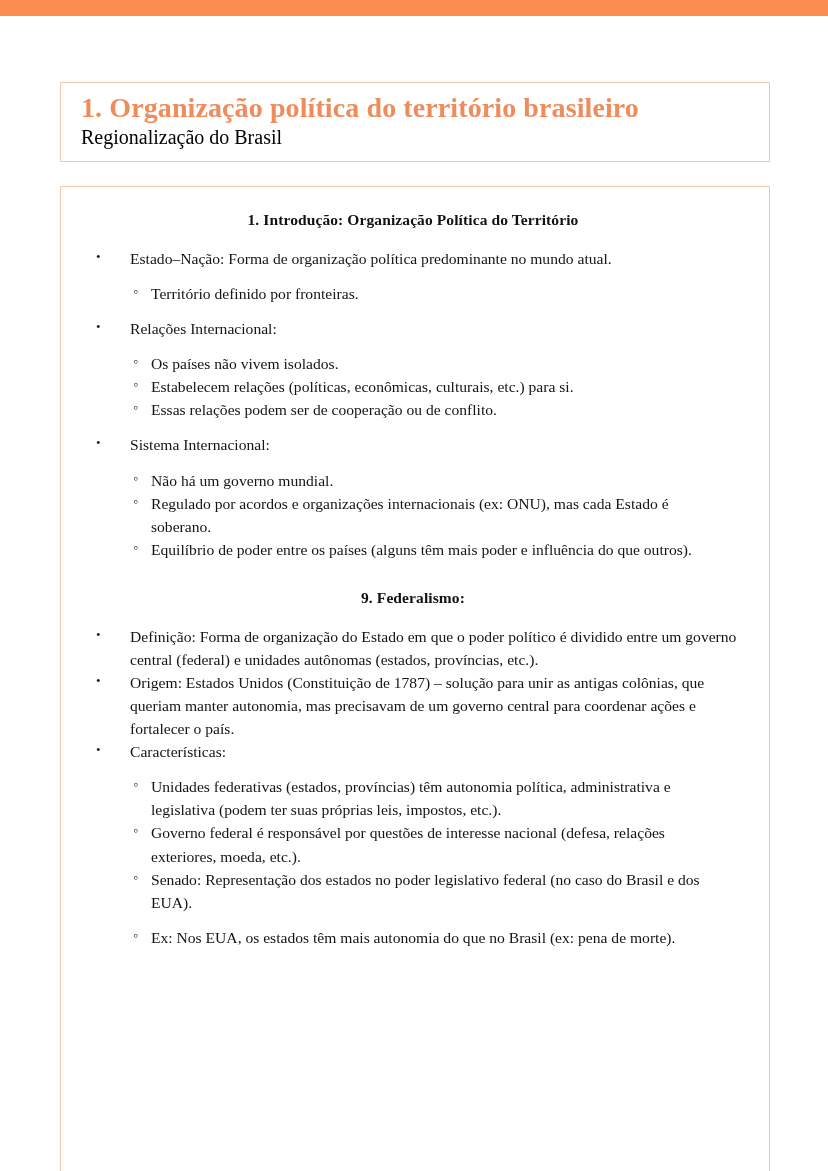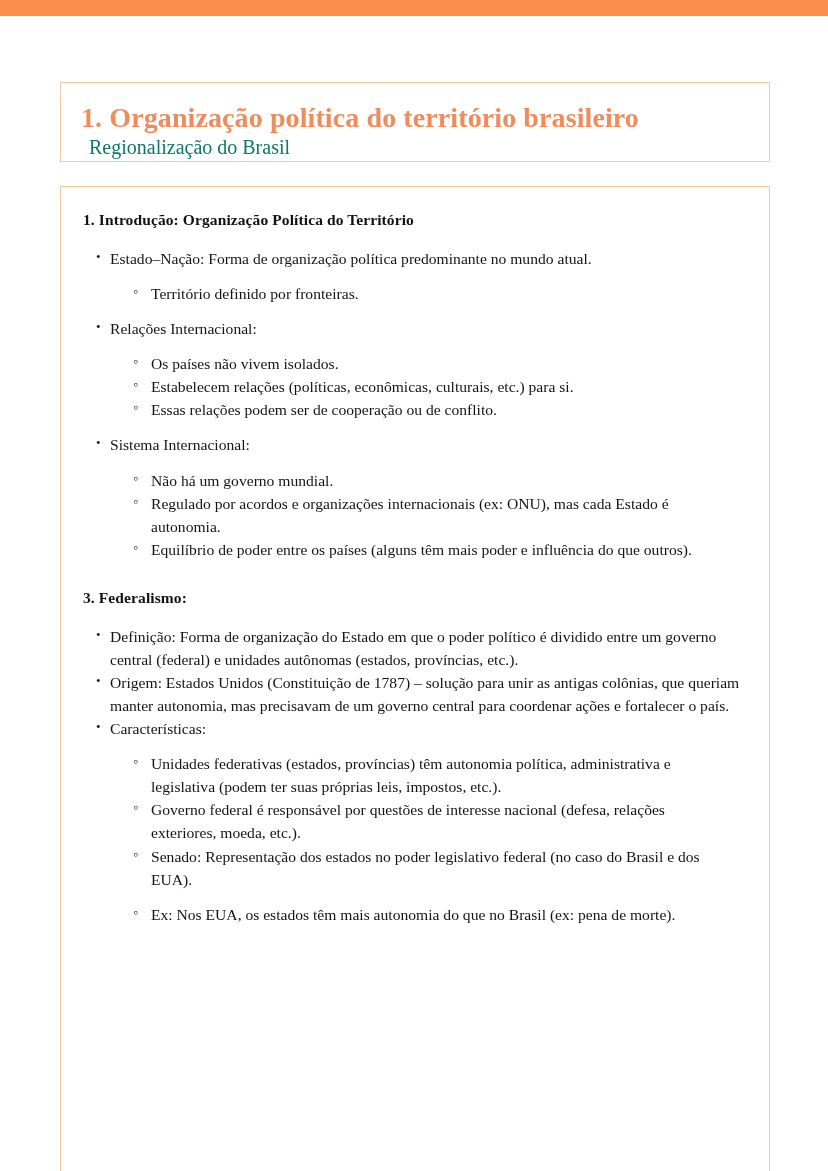--- a/index.html
+++ b/index.html
@@ -30,39 +30,39 @@
   
   .title-card {
     position: absolute;
     left: 60px;
     top: 82px;
     width: 710px;
     height: 80px;
     box-sizing: border-box;
     border: 1px solid #f0c9aa;
     background: #ffffff;
-    padding: 20px 0 0 20px;
+    padding: 10px 0 0 20px;
   }
   .title-main {
     font-family: "Liberation Serif", "DejaVu Serif", serif;
     font-size: 28px;
     font-weight: bold;
     line-height: 1.1;
     color: #ee8c5c;
     letter-spacing: 0.1px;
     margin: 0;
     white-space: nowrap;
   }
   .title-sub {
     font-family: "Liberation Serif", "DejaVu Serif", serif;
     font-size: 20px;
     font-weight: normal;
     line-height: 1.15;
-    color: #0f766e;
-    margin: 2px 0 0 8px;
+    color: #000000;
+    margin: 2px 0 0 0;
     white-space: nowrap;
   }
 
   
   .content-card {
     position: absolute;
     left: 60px;
     top: 186px;
     width: 710px;
     height: 1000px;
@@ -73,20 +73,21 @@
     padding: 24px 26px 0 22px;
     overflow: hidden;
   }
 
   .section-heading {
     font-size: 15.5px;
     font-weight: bold;
     color: #121212;
     margin: 0 0 18px 0;
     letter-spacing: 0.1px;
+    text-align: center;
   }
   .section-heading.spaced {
     margin-top: 28px;
   }
 
   
   ul.lvl1 {
     list-style: none;
     margin: 0;
     padding: 0;
@@ -100,21 +101,21 @@
     margin: 0;
   }
   ul.lvl1 > li.item1 > .b1::before {
     content: "\2022";
     position: absolute;
     left: 13px;
     font-size: 13px;
     line-height: 1.48;
     color: #141414;
   }
-  .b1 { display: block; }
+  .b1 { display: block; margin-left: 20px; }
 
   ul.lvl2 {
     list-style: none;
     margin: 12px;
     padding: 0;
   }
   ul.lvl2 > li.item2 {
     position: relative;
     padding-left: 29px;
     font-size: 15.6px;
@@ -167,29 +168,29 @@
             </li>
           </ul>
         </li>
         <li class="item1">
           <span class="b1">Sistema Internacional:</span>
           <ul class="lvl2">
             <li class="item2">
               <span class="b2">Não há um governo mundial.</span>
             </li>
             <li class="item2">
-              <span class="b2">Regulado por acordos e organizações internacionais (ex: ONU), mas cada Estado é autonomia.</span>
+              <span class="b2">Regulado por acordos e organizações internacionais (ex: ONU), mas cada Estado é soberano.</span>
             </li>
             <li class="item2">
               <span class="b2">Equilíbrio de poder entre os países (alguns têm mais poder e influência do que outros).</span>
             </li>
           </ul>
         </li>
       </ul>
-      <div class="section-heading spaced">3. Federalismo:</div>
+      <div class="section-heading spaced">9. Federalismo:</div>
       <ul class="lvl1">
         <li class="item1">
           <span class="b1">Definição: Forma de organização do Estado em que o poder político é dividido entre um governo central (federal) e unidades autônomas (estados, províncias, etc.).</span>
         </li>
         <li class="item1">
           <span class="b1">Origem: Estados Unidos (Constituição de 1787) – solução para unir as antigas colônias, que queriam manter autonomia, mas precisavam de um governo central para coordenar ações e fortalecer o país.</span>
         </li>
         <li class="item1">
           <span class="b1">Características:</span>
           <ul class="lvl2">

